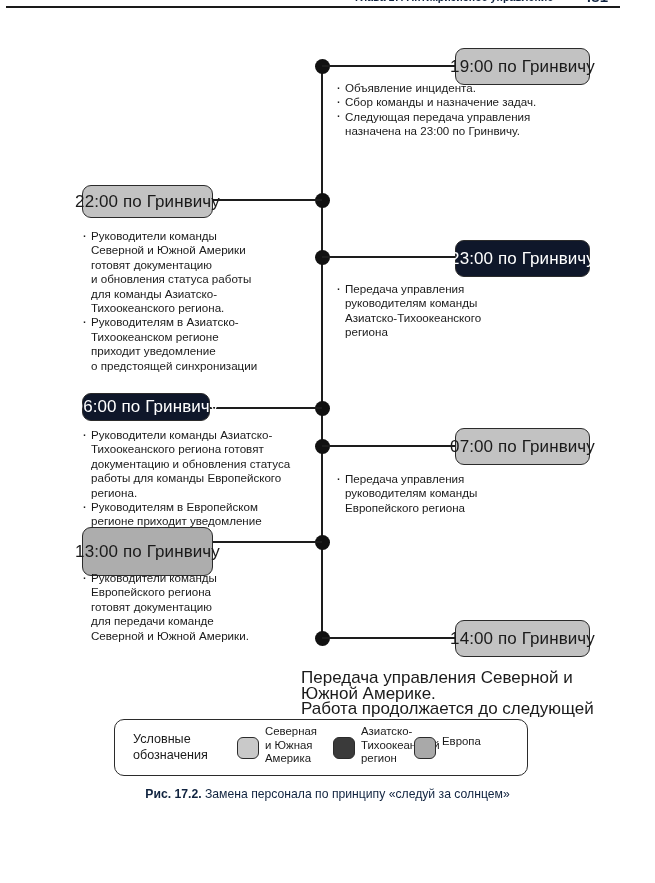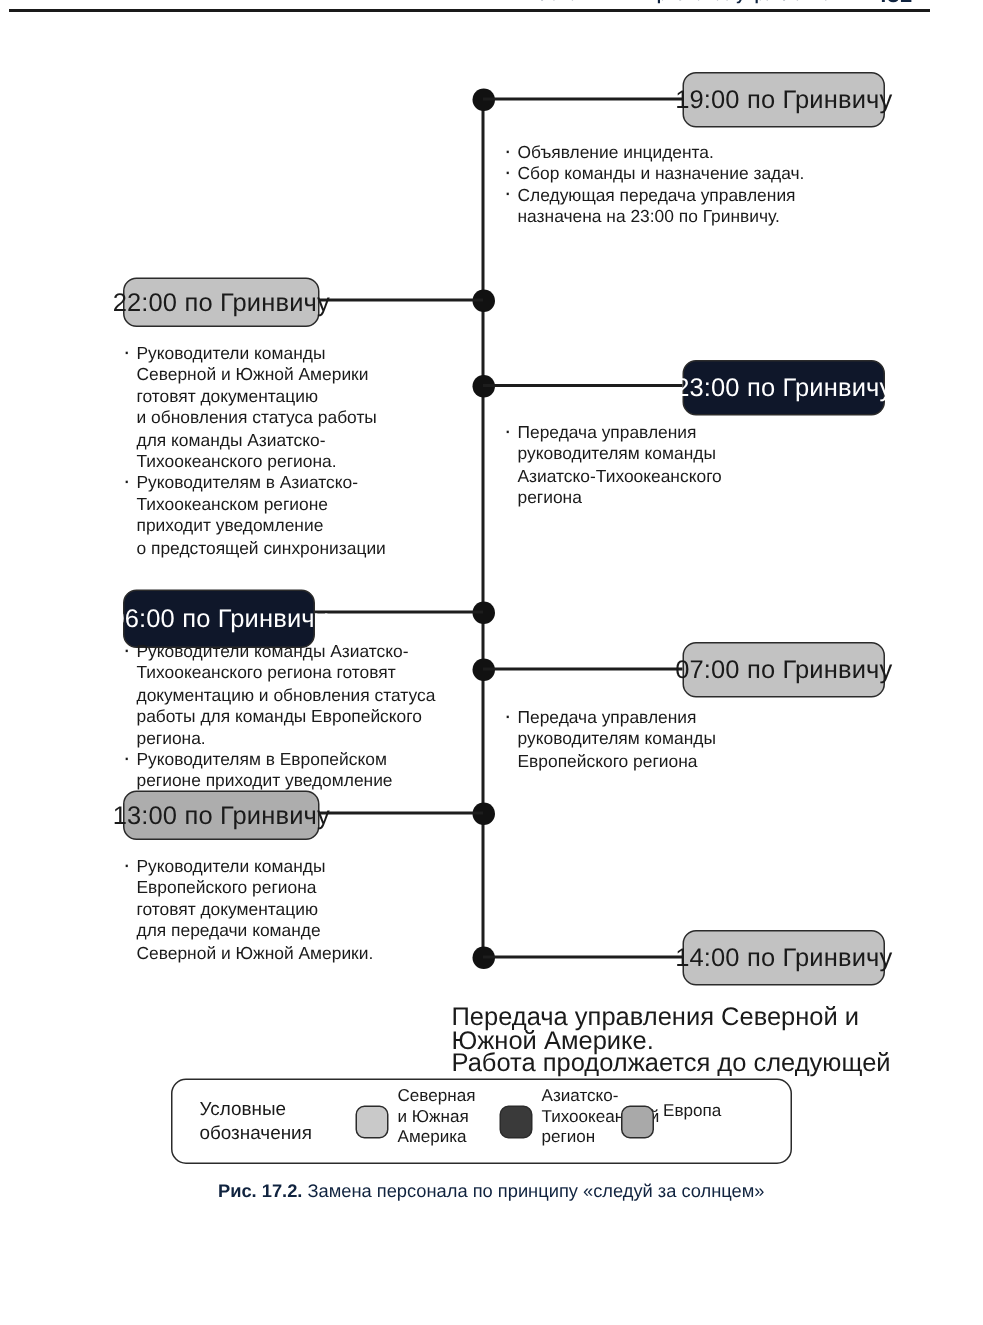--- a/index.html
+++ b/index.html
@@ -138,27 +138,27 @@
       <div class="connector" style="top: 445.2px; left: 322px; width: 133px;"></div>
       <div class="node" style="top: 534.5px;"></div>
       <div class="connector" style="top: 541.2px; left: 213px; width: 109px;"></div>
       <div class="node" style="top: 630.5px;"></div>
       <div class="connector" style="top: 637.2px; left: 322px; width: 133px;"></div>
     </div>
   <div id="chips-layer">
       <div class="chip americas" style="left: 455px; top: 48px; width: 135px; height: 37px;">19:00 по Гринвичу</div>
       <div class="chip americas" style="left: 82px; top: 185px; width: 131px; height: 33px;">22:00 по Гринвичу</div>
       <div class="chip apac" style="left: 455px; top: 240px; width: 135px; height: 37px;">23:00 по Гринвичу</div>
-      <div class="chip apac" style="left: 82px; top: 393px; width: 128px; height: 39px;">06:00 по Гринвичу</div>
+      <div class="chip apac" style="left: 82px; top: 393px; width: 128px; height: 28px;">06:00 по Гринвичу</div>
       <div class="chip americas" style="left: 455px; top: 428px; width: 135px; height: 37px;">07:00 по Гринвичу</div>
-      <div class="chip europe" style="left: 82px; top: 527px; width: 131px; height: 33px;">13:00 по Гринвичу</div>
+      <div class="chip europe" style="left: 82px; top: 527px; width: 131px; height: 49px;">13:00 по Гринвичу</div>
       <div class="chip americas" style="left: 455px; top: 620px; width: 135px; height: 37px;">14:00 по Гринвичу</div>
     </div>
   <div id="bullets-layer">
-      <div class="bullets" style="left: 334px; top: 95px; width: 260px;">
+      <div class="bullets" style="left: 334px; top: 81px; width: 260px;">
         <div class="li">Объявление инцидента.</div>
         <div class="li">Сбор команды и назначение задач.</div>
         <div class="li">Следующая передача управления
 назначена на 23:00 по Гринвичу.</div>
       </div>
       <div class="bullets" style="left: 80px; top: 229px; width: 250px;">
         <div class="li">Руководители команды
 Северной и Южной Америки
 готовят документацию
 и обновления статуса работы

